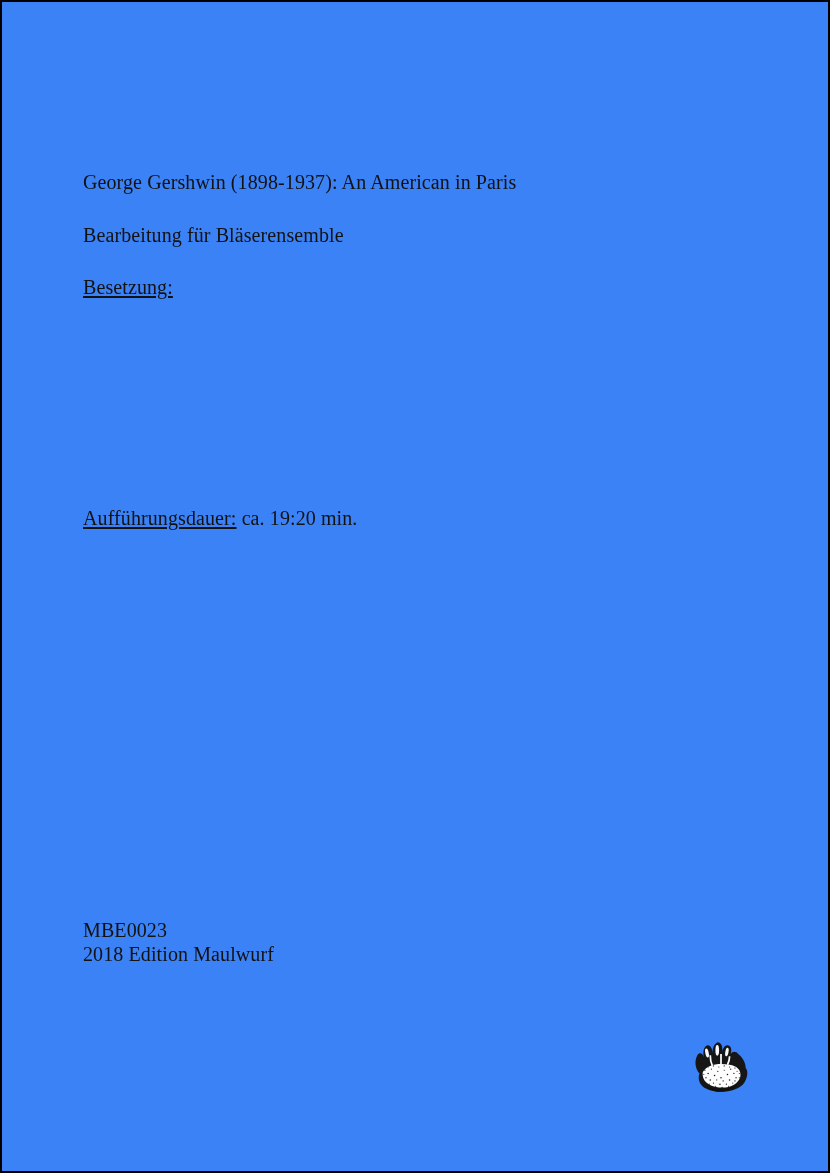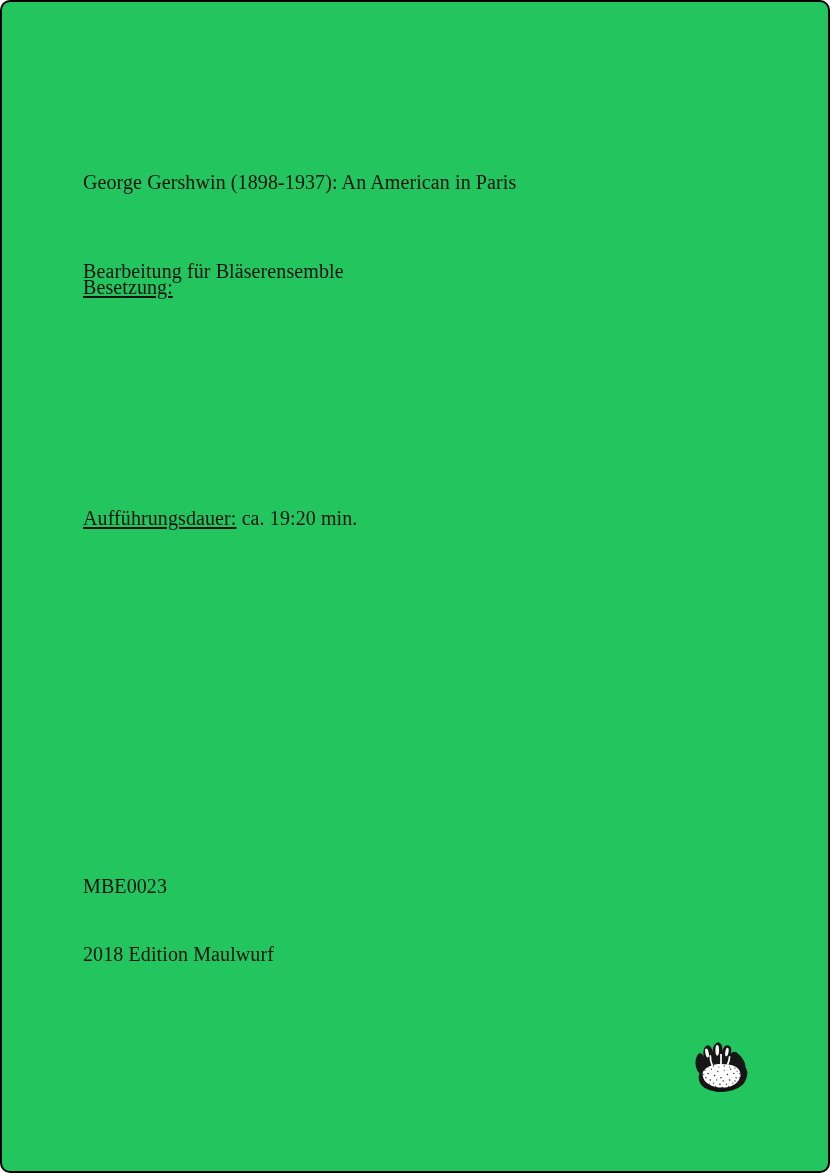--- a/index.html
+++ b/index.html
@@ -1,43 +1,43 @@
 <!DOCTYPE html>
 <html><head>
 <meta charset="utf-8">
 <style>
   html, body { margin: 0; padding: 0; background: #ffffff; }
   .page {
     position: relative;
     width: 830px;
     height: 1173px;
     box-sizing: border-box;
-    background: #22c55e;
+    background: #3b82f6;
     border: 2px solid #000000;
-    border-radius: 10px;
+    border-radius: 0;
     overflow: hidden;
     font-family: "Liberation Serif", "DejaVu Serif", serif;
     color: #121212;
     text-decoration: underline;
   }
   .line {
     position: absolute;
     left: 81px;
     font-size: 20px;
     line-height: 24px;
     white-space: nowrap;
     letter-spacing: 0.1px;
   }
   .u { text-decoration: underline; text-underline-offset: 2px; margin-top: 28px; }
   .title-line        { top: 168px; }
-  .arrangement-line  { top: 221px; margin-top: 36px; }
+  .arrangement-line  { top: 221px; }
   .besetzung-label   { top: 273px; }
   .besetzung-text    { top: 297px; }
   .duration-line     { top: 504px; }
-  .catalog-line      { top: 872px; }
+  .catalog-line      { top: 916px; }
   .edition-line      { top: 940px; }
   .logo {
     position: absolute;
     left: 690px;
     top: 1038px;
     width: 58px;
     height: 54px;
   }
 </style>
 </head>

